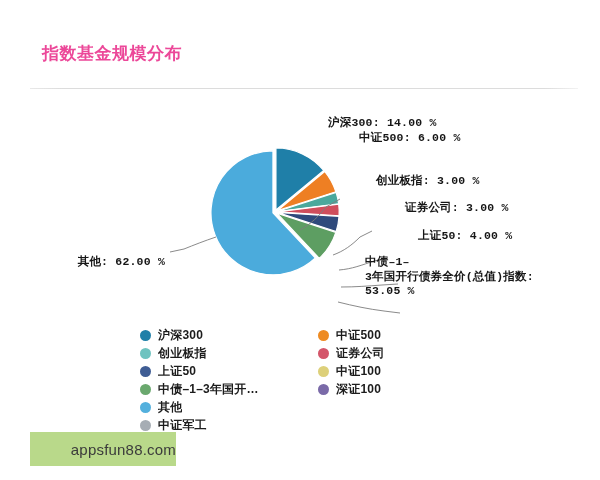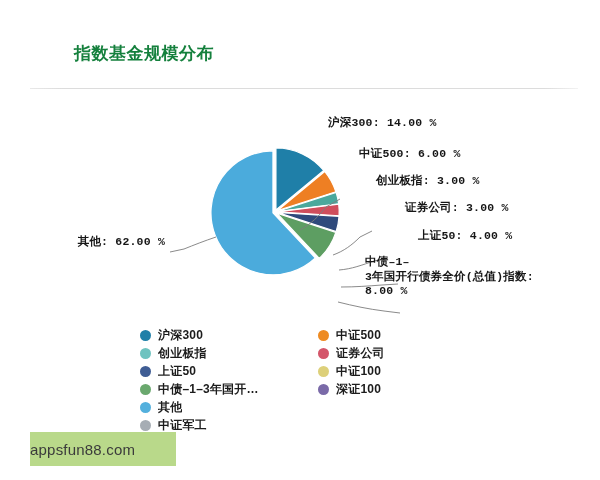--- a/index.html
+++ b/index.html
@@ -29,23 +29,22 @@
     width: 600px;
     height: 80px;
   }
   .chart-title {
     position: absolute;
     left: 42px;
     top: 42px;
     font-size: 17px;
     font-weight: bold;
     letter-spacing: 0.5px;
-    color: #15803d;
+    color: #ec4899;
     white-space: nowrap;
-    margin-left: 32px;
   }
   .title-divider {
     position: absolute;
     left: 30px;
     top: 88px;
     width: 548px;
     height: 1px;
     background: linear-gradient(to right,#e8e8e8,#dcdcdc 6%,#dcdcdc 94%,#f2f2f2);
   }
 
@@ -120,21 +119,21 @@
   
   .watermark {
     position: absolute;
     left: 30px;
     top: 432px;
     width: 146px;
     height: 34px;
     background: #b9d98a;
     display: flex;
     align-items: center;
-    justify-content: flex-start;
+    justify-content: flex-end;
   }
   .watermark-text {
     font-size: 15px;
     color: #3b3b3b;
     letter-spacing: 0.2px;
   }
 </style>
 </head>
 <body>
 
@@ -163,35 +162,35 @@
         <path d="M 339 175 C 352 174, 362 170, 374 166 L 388 163"></path>
         <path d="M 341 192 C 356 192, 368 191, 382 190 L 398 189"></path>
         <path d="M 338 207 C 354 211, 368 214, 384 216 L 400 218"></path>
         <path d="M 322 232 C 338 243, 352 250, 368 254 L 382 256"></path>
         <path d="M 216 142 C 204 146, 194 150, 184 154 L 170 157"></path>
       </g>
     </svg>
 
     <div class="callout" style="left:328px; top:21px;">沪深300: 14.00 %</div>
 
-    <div class="callout" style="left:359px; top:52px;">中证500: 6.00 %</div>
+    <div class="callout" style="left:359px; top:36px;">中证500: 6.00 %</div>
 
     <div class="callout" style="left:376px; top:79px;">创业板指: 3.00 %</div>
 
     <div class="callout" style="left:405px; top:106px;">证券公司: 3.00 %</div>
 
     <div class="callout" style="left:398px; top:134px;margin-left:20px;">上证50: 4.00 %</div>
 
     <div class="callout multi" style="left:365px; top:160px;">
       <span>中债–1–</span><br>
       <span>3年国开行债券全价(总值)指数:</span><br>
-      <span>8.00 %</span>
+      <span>53.05 %</span>
     </div>
 
-    <div class="callout left" style="left:60px; top:140px; width:105px;">其他: 62.00 %</div>
+    <div class="callout left" style="left:60px; top:160px; width:105px;">其他: 62.00 %</div>
 
   </div>
 
   <div class="legend">
     <div class="legend-col col-a" id="legend-col-left">
         <div class="legend-item">
           <span class="legend-dot" style="background: rgb(31, 127, 168);"></span>
           <span class="legend-label">沪深300</span>
         </div>
         <div class="legend-item">

